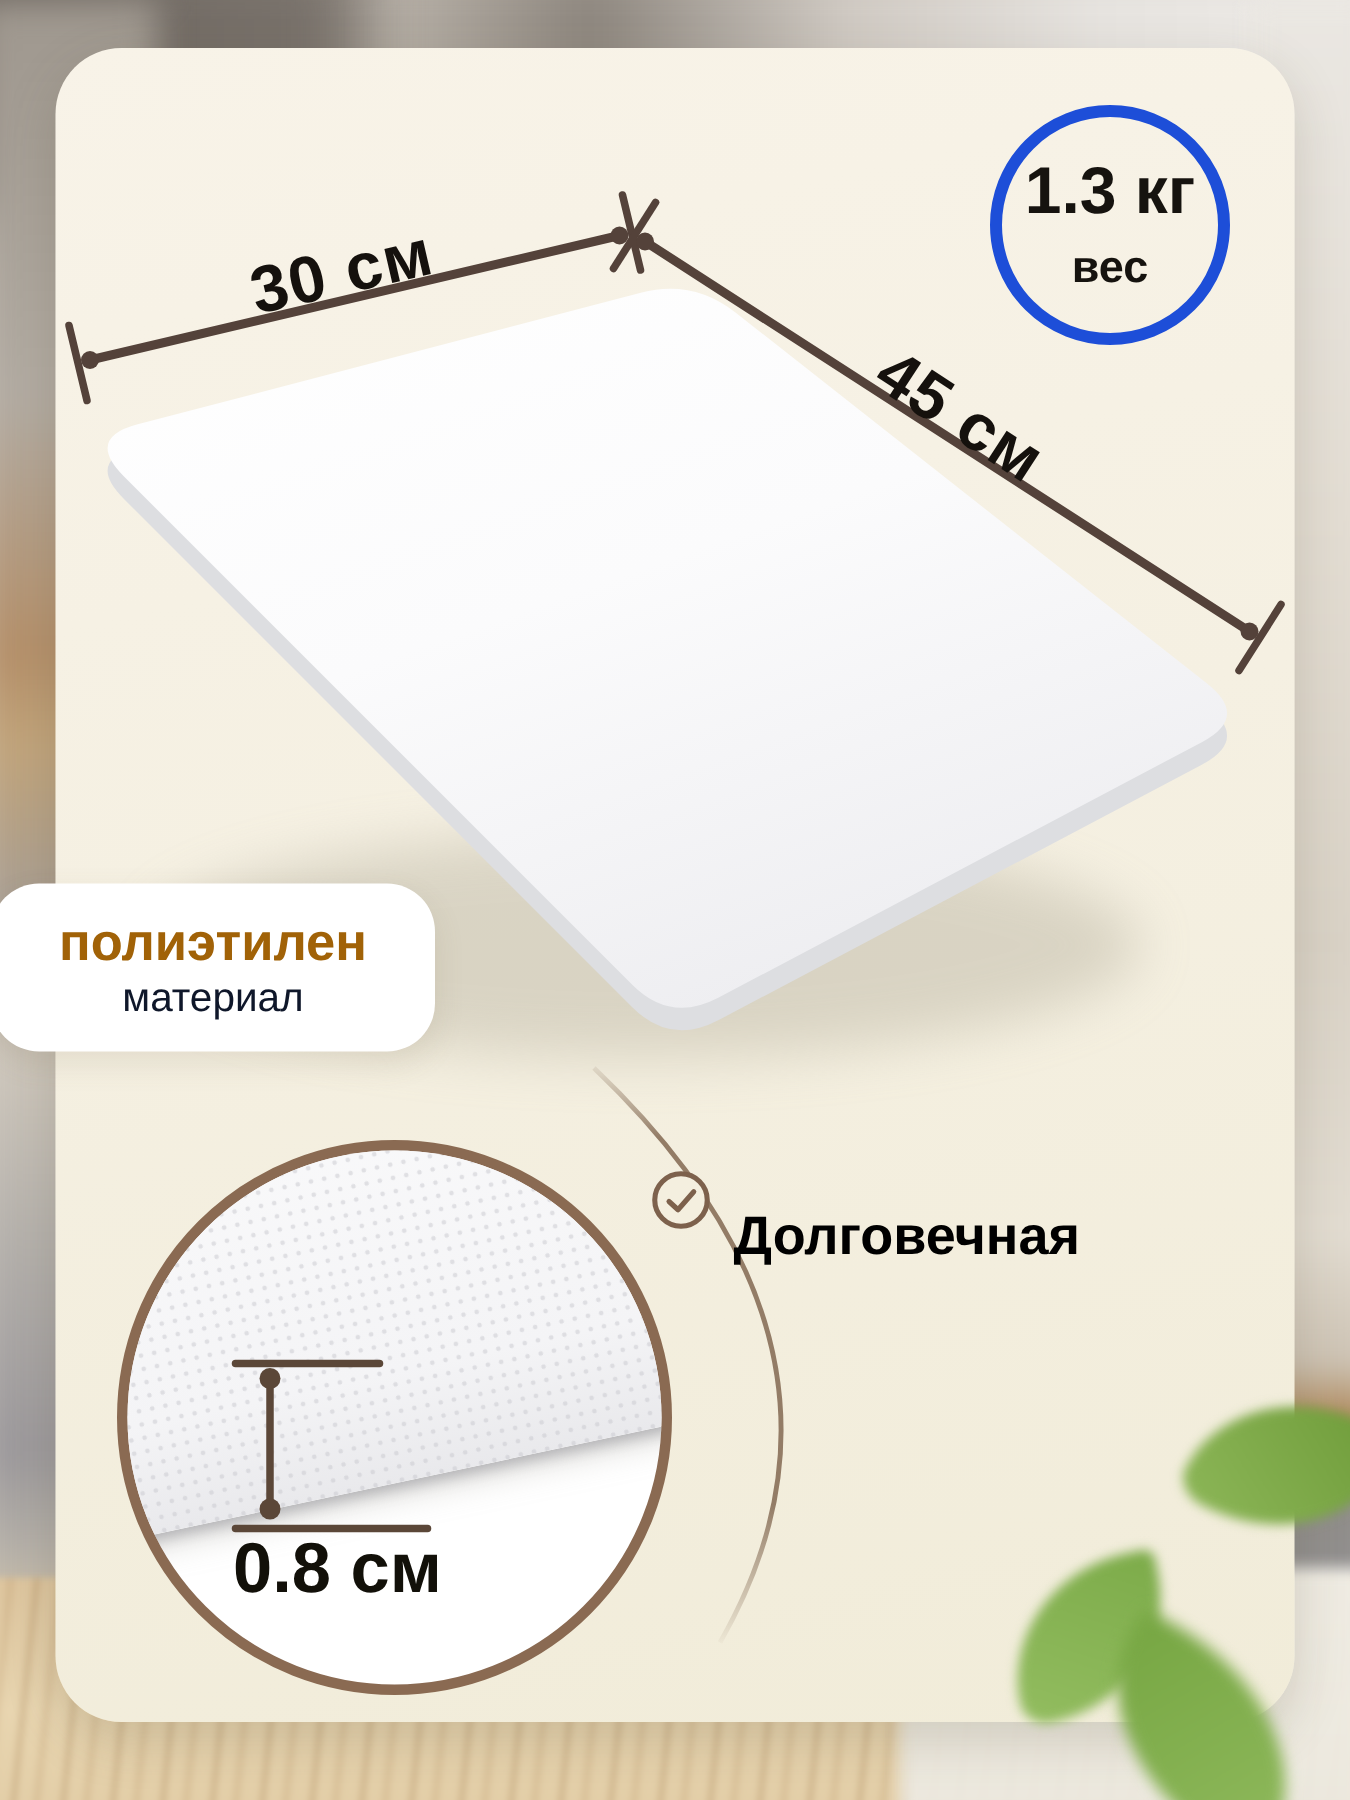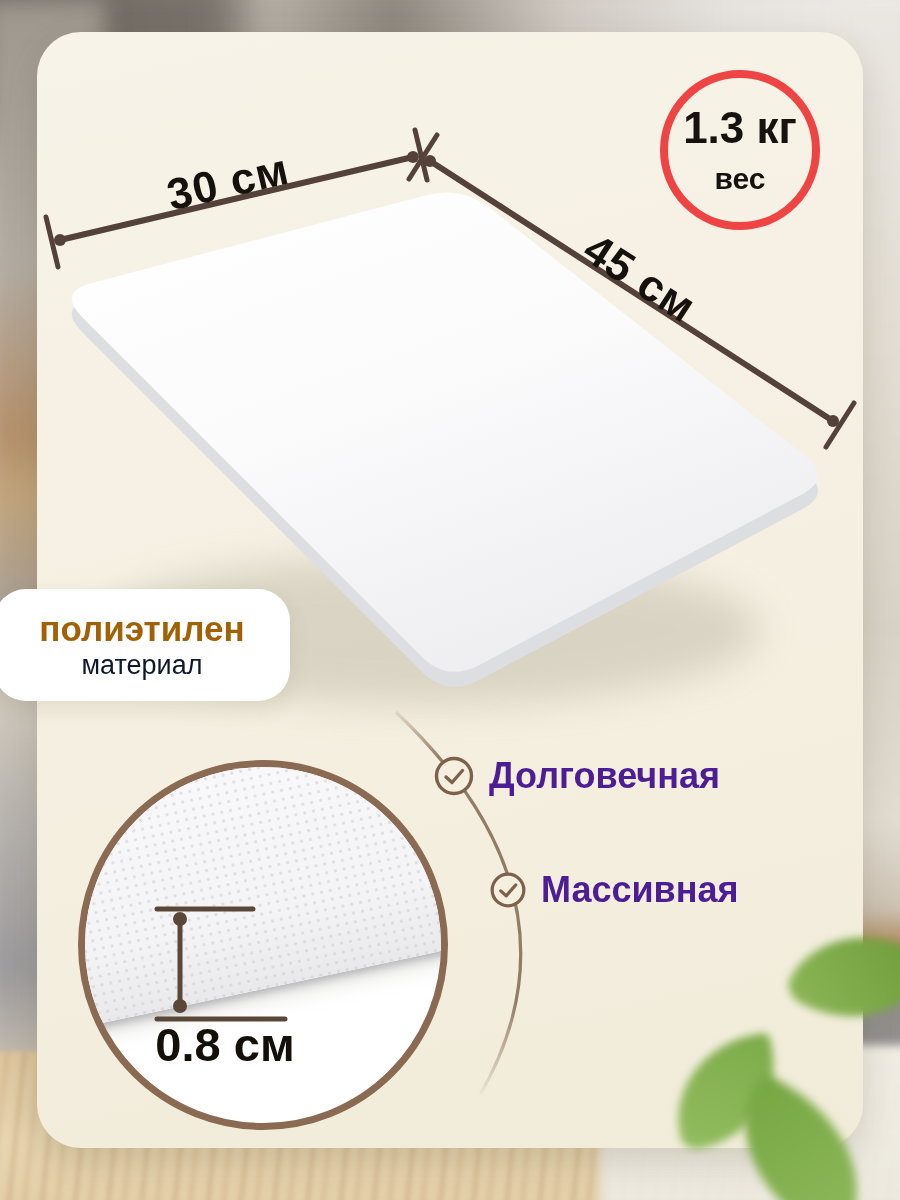--- a/index.html
+++ b/index.html
@@ -35,33 +35,33 @@
     box-shadow:0 12px 34px rgba(90,78,56,.20);}
   
   .layer{position:absolute;left:0;top:0;width:900px;height:1200px;pointer-events:none;}
   
   .dim-label{position:absolute;font-weight:800;font-size:44px;letter-spacing:1px;color:#15110d;
     width:180px;text-align:center;line-height:52px;}
   .dim-label.w30{left:138px;top:156px;transform:rotate(-13deg);}
   .dim-label.l45{left:550px;top:252px;transform:rotate(33deg);}
   
   .weight-badge{position:absolute;left:660px;top:70px;width:160px;height:160px;border-radius:50%;
-    border:8px solid #ef4444;box-sizing:border-box;display:flex;flex-direction:column;
+    border:8px solid #1d4ed8;box-sizing:border-box;display:flex;flex-direction:column;
     align-items:center;justify-content:center;}
   .weight-value{font-size:44px;font-weight:800;line-height:44px;letter-spacing:0;}
   .weight-caption{font-size:30px;font-weight:700;line-height:32px;margin-top:13px;}
   
   .material-pill{position:absolute;left:-6px;top:589px;width:296px;height:112px;background:#ffffff;
     border-radius:32px;box-shadow:0 8px 20px rgba(120,105,80,.14);
     display:flex;flex-direction:column;align-items:center;justify-content:center;}
   .material-value{font-size:35px;font-weight:800;line-height:40px;color:#a16207;}
   .material-caption{font-size:27px;font-weight:400;line-height:32px;color:#0f172a;}
   
   .feature-item{position:absolute;display:flex;align-items:center;gap:14px;}
-  .feature-item .label{font-size:36px;font-weight:600;color:#4c1d95;white-space:nowrap;}
+  .feature-item .label{font-size:36px;font-weight:600;color:#000000;white-space:nowrap;margin-top:48px;}
   .f1{left:433px;top:755px;}
   .f2{left:489px;top:869px;}
   .f3{left:485px;top:989px;}
   .check-icon{display:block;}
   
   .detail-circle{position:absolute;left:78px;top:760px;width:370px;height:370px;border-radius:50%;
     border:7px solid #8a6a52;box-sizing:border-box;background:#ffffff;overflow:hidden;}
   .detail-board{position:absolute;left:-90px;top:-110px;width:520px;height:330px;
     transform:rotate(-12deg);
     background:
@@ -156,27 +156,20 @@
     <div class="material-caption">материал</div>
   </div>
 
   <div class="feature-item f1">
     <svg class="check-icon" width="42" height="42" viewBox="0 0 42 42">
       <circle cx="21" cy="21" r="17.5" fill="#f4efdf" stroke="#7d614c" stroke-width="3.4"></circle>
       <path d="M13 22 L19 27.5 L29.5 15.5" fill="none" stroke="#7d614c" stroke-width="3.4" stroke-linecap="round" stroke-linejoin="round"></path>
     </svg>
     <span class="label">Долговечная</span>
   </div>
-  <div class="feature-item f2">
-    <svg class="check-icon" width="38" height="38" viewBox="0 0 42 42">
-      <circle cx="21" cy="21" r="17.5" fill="#f4efdf" stroke="#7d614c" stroke-width="3.6"></circle>
-      <path d="M13 22 L19 27.5 L29.5 15.5" fill="none" stroke="#7d614c" stroke-width="3.6" stroke-linecap="round" stroke-linejoin="round"></path>
-    </svg>
-    <span class="label">Массивная</span>
-  </div>
 
   <div class="detail-circle">
     <div class="detail-board"></div>
     <svg class="detail-dim" viewBox="0 0 370 370">
       <g stroke="#5b4738" stroke-width="5" stroke-linecap="round">
         <line x1="72" y1="142" x2="168" y2="142"></line>
         <line x1="95" y1="150" x2="95" y2="241"></line>
         <line x1="72" y1="252" x2="200" y2="252"></line>
       </g>
       <circle cx="95" cy="152" r="7" fill="#5b4738"></circle>

